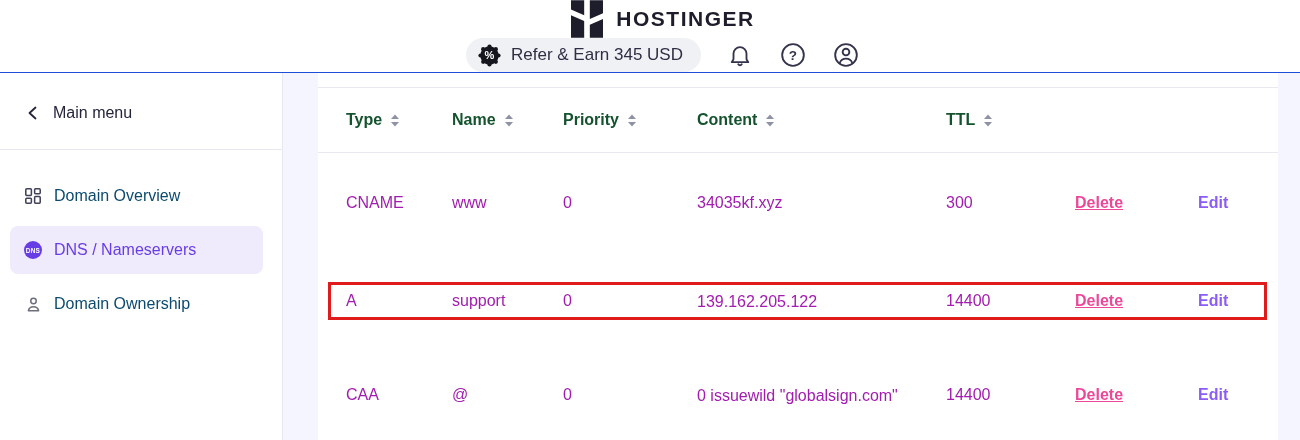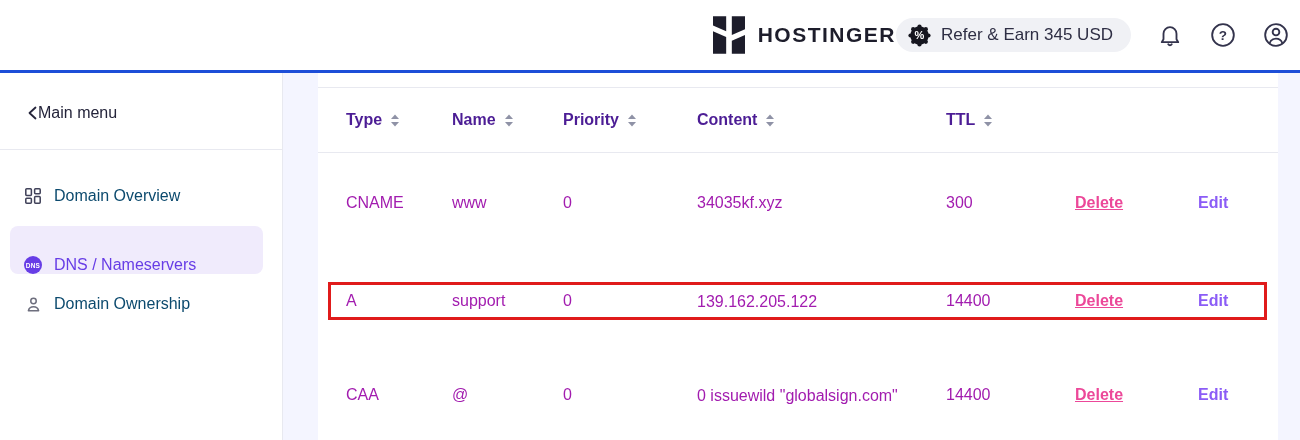--- a/index.html
+++ b/index.html
@@ -7,23 +7,23 @@
   body {
     font-family: "Liberation Sans", "DejaVu Sans", sans-serif;
     background:#f4f5ff;
     position:relative;
     color:#24243a;
   }
 
   
   .topbar {
     position:absolute; left:0; top:0; width:1300px; height:73px;
-    background:#ffffff; border-bottom:3px solid #1d4ed8;
-    display:flex; align-items:center; justify-content:flex-end;
-    padding:0 10px 0 36px; z-index:5;
+    background:#ffffff; border-bottom:1px solid #1d4ed8;
+    display:flex; align-items:center; justify-content:center;
+    padding:0 10px 0 36px; z-index:5;flex-direction:column;
   }
   .logo { display:flex; align-items:center; gap:13px; cursor:pointer; }
   .logo-text { font-size:21px; font-weight:700; letter-spacing:1.5px; color:#1d1d2b; }
   .topbar-right { display:flex; align-items:center; }
   .refer-pill {
     display:flex; align-items:center; gap:10px;
     background:#f0f1f5; border:none; border-radius:17px;
     height:34px; padding:0 18px 0 12px; cursor:pointer;
     font-family:inherit; font-size:17px; color:#2e2e44;
   }
@@ -32,53 +32,53 @@
     width:28px; height:28px; margin-left:25px; padding:0;
     display:flex; align-items:center; justify-content:center;
   }
 
   
   .sidebar {
     position:absolute; left:0; top:73px; width:283px; height:367px;
     background:#ffffff; border-right:1px solid #e8e9f0;
   }
   .back-row {
-    height:77px; display:flex; align-items:center; 
+    height:77px; display:flex; align-items:center; gap:15px;
     padding:12px 24px 8px 27px; cursor:pointer;
     border-bottom:1px solid #e8e9f0;
     font-size:16px; font-weight:500; color:#24243a;
   }
   .sb-nav { margin-top:22px; padding:0 19px 0 10px; }
   .sb-item {
     height:48px; display:flex; align-items:center; gap:12px;
     padding-left:14px; border-radius:8px; margin-bottom:6px;
     font-size:16px; font-weight:500; color:#0c4a6e; cursor:pointer;
   }
   .sb-item .sb-icon { width:18px; height:18px; display:flex; align-items:center; justify-content:center; }
-  .sb-item.active { background:#f0ebfc; color:#673de6;align-items:flex-end; }
+  .sb-item.active { background:#f0ebfc; color:#673de6; }
   .dns-badge {
     width:18px; height:18px; border-radius:50%; background:#673de6;
     display:flex; align-items:center; justify-content:center;
   }
   .dns-badge span { color:#fff; font-size:6.5px; font-weight:700; letter-spacing:.2px; }
 
   
   .main { position:absolute; left:284px; top:73px; width:1016px; height:367px; background:#f4f5ff; }
   .card { position:absolute; left:34px; top:0; width:960px; height:367px; background:#ffffff; }
   .card-top-strip { height:15px; border-bottom:1px solid #e8e9f0; }
 
   .grid {
     display:grid;
     grid-template-columns:106px 111px 134px 249px 129px 123px 1fr;
     align-items:center;
     padding-left:28px;
   }
   .thead { height:65px; border-bottom:1px solid #e8e9f0; }
   .th { display:flex; align-items:center; gap:8px; cursor:pointer; }
-  .th-label { font-size:16px; font-weight:700; color:#4c1d95; }
+  .th-label { font-size:16px; font-weight:700; color:#14532d; }
   .sort-icon { display:block; }
 
   .row { font-size:16px; color:#28283a; }
   .row:nth-child(1) { height:99px; }
   .row:nth-child(2) { height:98px; position:relative; }
   .row:nth-child(3) { height:90px; }
   .row.highlighted::after {
     content:""; position:absolute; left:10px; right:11px; top:30px; height:32px;
     border:3px solid #e01b1b; pointer-events:none;
   }

